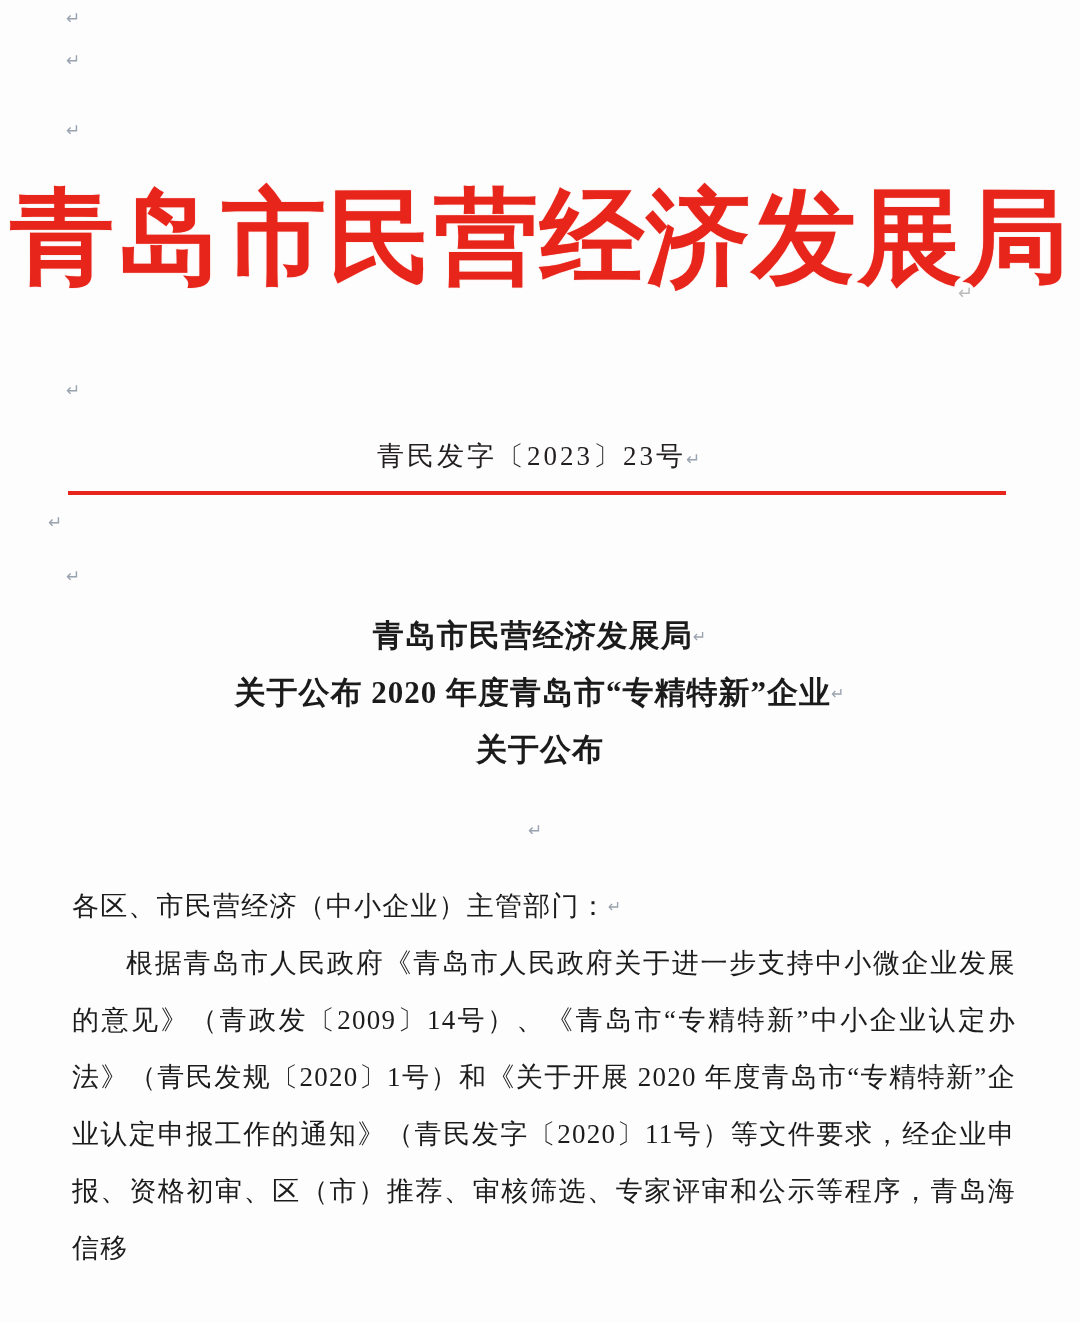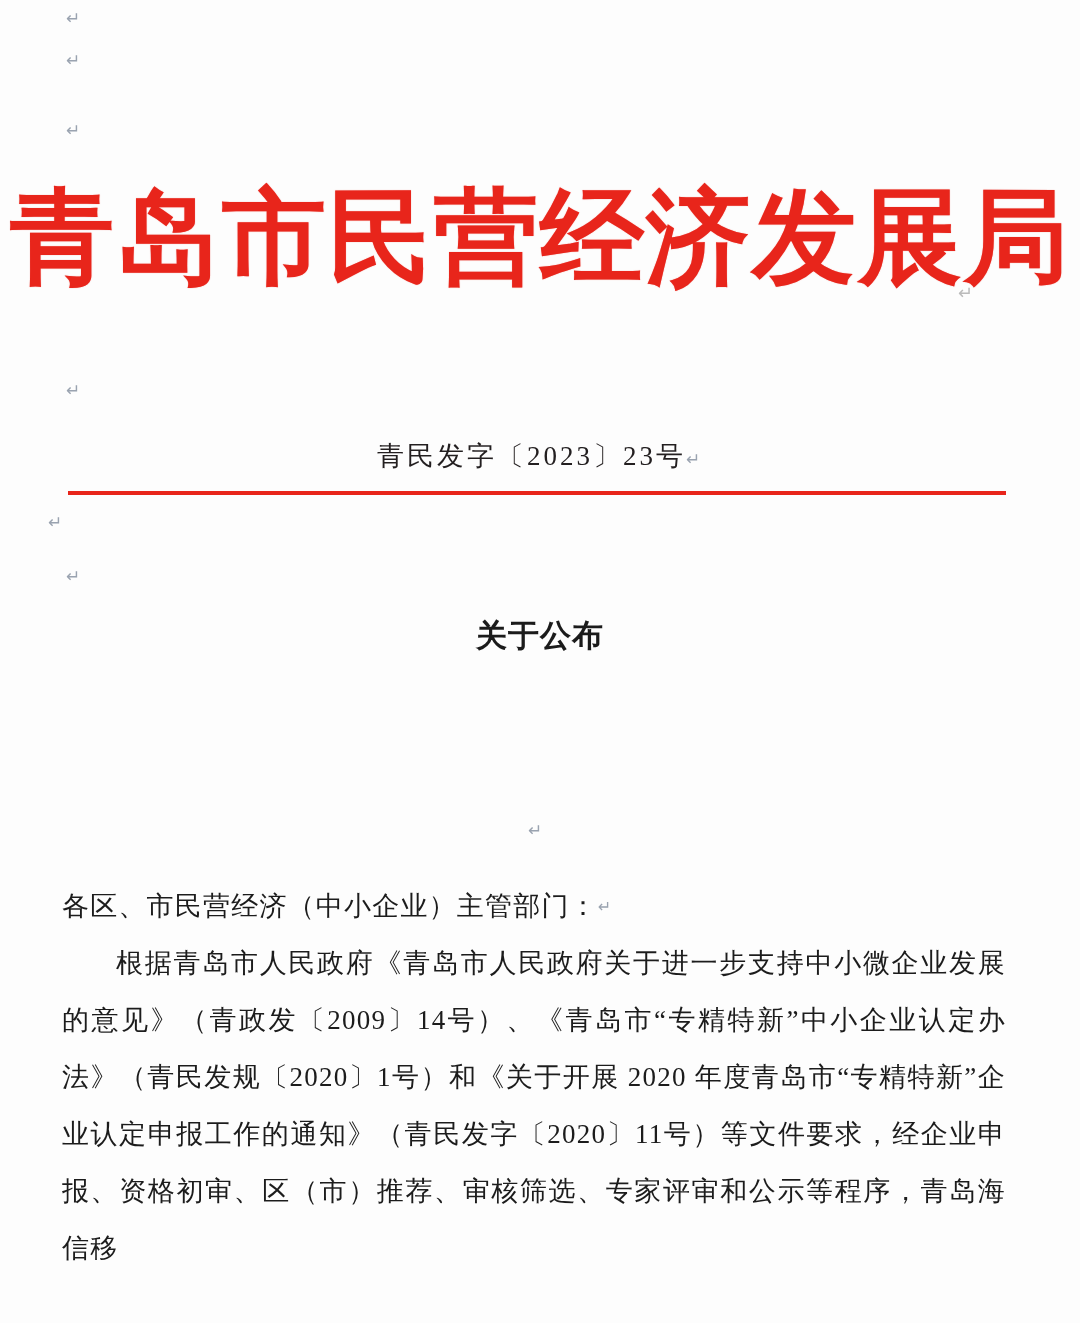--- a/index.html
+++ b/index.html
@@ -111,21 +111,21 @@
     top: 820px;
     left: 528px;
     color: #9aa3b0;
     font-size: 17px;
     font-family: "Liberation Sans", sans-serif;
   }
 
   .body-text {
     position: absolute;
     top: 878px;
-    left: 62px;
+    left: 72px;
     width: 944px;
     font-size: 27px;
     line-height: 57px;
     color: #1c1c1c;
     letter-spacing: 1.2px;
     font-family: "Liberation Serif", serif;
     text-align: justify;
   }
   .body-text p {
     margin: 0;
@@ -156,20 +156,26 @@
   <div class="masthead-mark">↵</div>
 
   <div class="docnumber">
     <span>青民发字〔2023〕23号</span><span class="mk">↵</span>
   </div>
 
   <div class="redrule"></div>
 
   <div class="title-block">
     <div class="line">
+      <span>青岛市民营经济发展局</span><span class="mk">↵</span>
+    </div>
+    <div class="line">
+      <span>关于公布 2020 年度青岛市“专精特新”企业</span><span class="mk">↵</span>
+    </div>
+    <div class="line">
       <span>关于公布</span>
     </div>
   </div>
   <div class="title-gap-mark">↵</div>
 
   <div class="body-text">
     <p>
       <span>各区、市民营经济（中小企业）主管部门：</span><span class="mk">↵</span>
     </p>
     <p class="indent">根据青岛市人民政府《青岛市人民政府关于进一步支持中小微企业发展的意见》（青政发〔2009〕14号）、《青岛市“专精特新”中小企业认定办法》（青民发规〔2020〕1号）和《关于开展 2020 年度青岛市“专精特新”企业认定申报工作的通知》（青民发字〔2020〕11号）等文件要求，经企业申报、资格初审、区（市）推荐、审核筛选、专家评审和公示等程序，青岛海信移</p>

